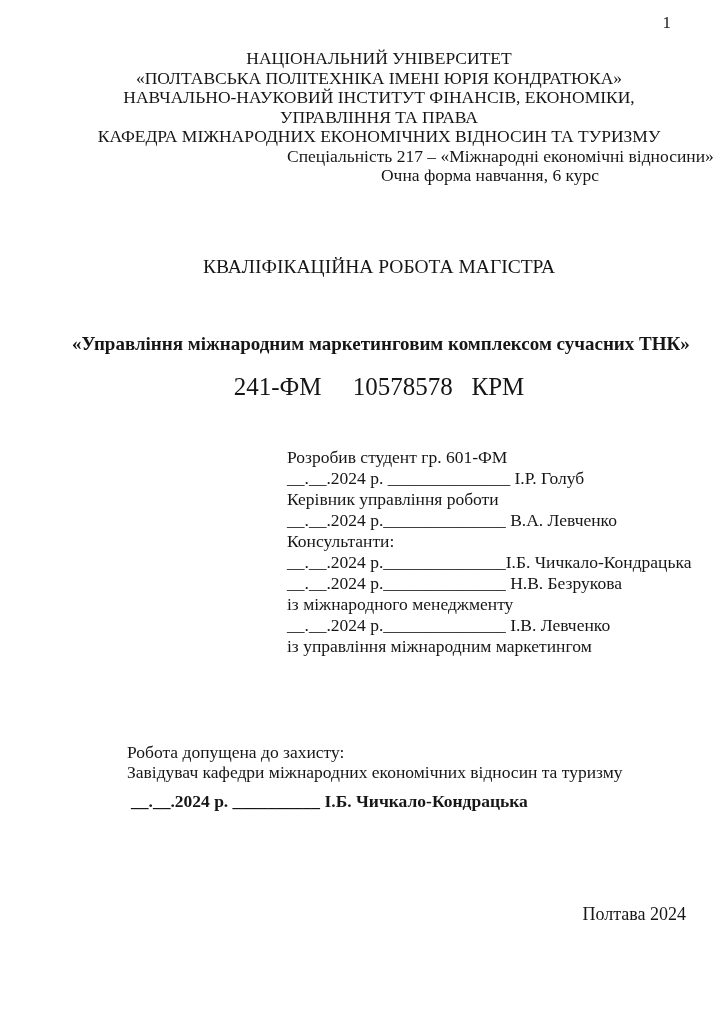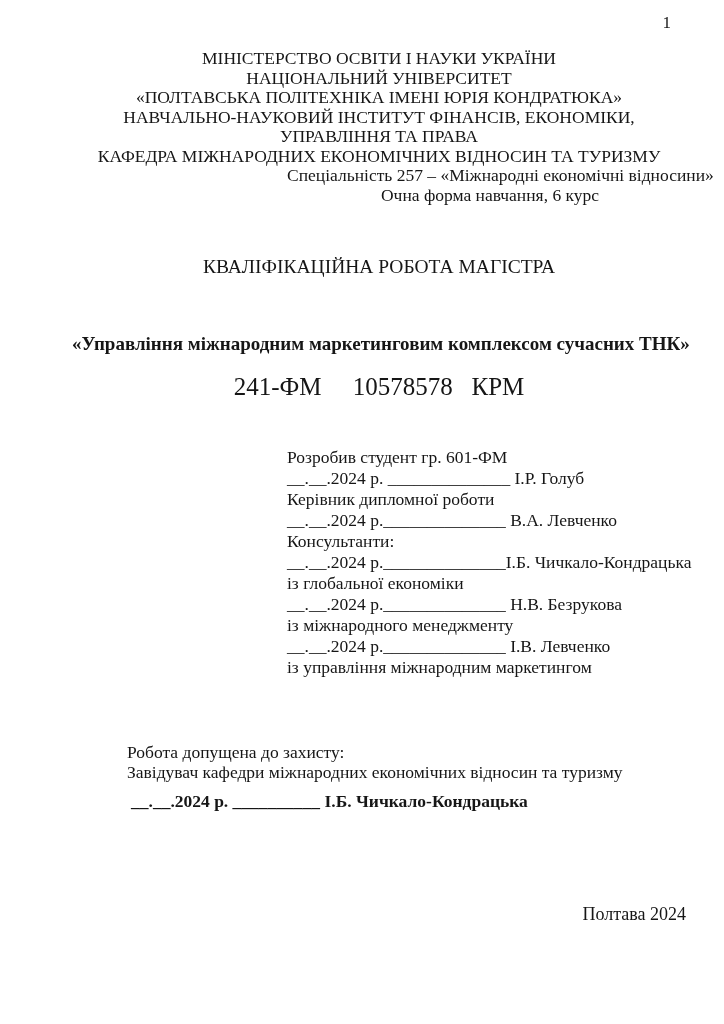--- a/index.html
+++ b/index.html
@@ -101,44 +101,42 @@
   }
 </style>
 </head>
 <body>
 
 <div class="page">
 
   <div class="page-number">1</div>
 
   <div class="header">
-    <div class="hline">МІНІСТЕРСТВО ОСВІТИ І НАУКИ УКРАЇНИ</div>
     <div class="hline">НАЦІОНАЛЬНИЙ УНІВЕРСИТЕТ</div>
     <div class="hline">«ПОЛТАВСЬКА ПОЛІТЕХНІКА ІМЕНІ ЮРІЯ КОНДРАТЮКА»</div>
     <div class="hline">НАВЧАЛЬНО-НАУКОВИЙ ІНСТИТУТ ФІНАНСІВ, ЕКОНОМІКИ,</div>
     <div class="hline">УПРАВЛІННЯ ТА ПРАВА</div>
     <div class="hline">КАФЕДРА МІЖНАРОДНИХ ЕКОНОМІЧНИХ ВІДНОСИН ТА ТУРИЗМУ</div>
-    <div class="hline indent">Спеціальність 257 – «Міжнародні економічні відносини»</div>
+    <div class="hline indent">Спеціальність 217 – «Міжнародні економічні відносини»</div>
     <div class="hline indent2">Очна форма навчання, 6 курс</div>
   </div>
 
   <div class="work-type">КВАЛІФІКАЦІЙНА РОБОТА МАГІСТРА</div>
 
   <div class="thesis-title">«Управління міжнародним маркетинговим комплексом сучасних ТНК»</div>
 
   <div class="code-line">241-ФМ     10578578   КРМ</div>
 
   <div class="signatures">
     <div>Розробив студент гр. 601-ФМ</div>
     <div>__.__.2024 р. ______________ І.Р. Голуб</div>
-    <div>Керівник дипломної роботи</div>
+    <div>Керівник управління роботи</div>
     <div>__.__.2024 р.______________ В.А. Левченко</div>
     <div>Консультанти:</div>
     <div>__.__.2024 р.______________І.Б. Чичкало-Кондрацька</div>
-    <div>із глобальної економіки</div>
     <div>__.__.2024 р.______________ Н.В. Безрукова</div>
     <div>із міжнародного менеджменту</div>
     <div>__.__.2024 р.______________ І.В. Левченко</div>
     <div>із управління міжнародним маркетингом</div>
   </div>
 
   <div class="approval">
     <div>Робота допущена до захисту:</div>
     <div>Завідувач кафедри міжнародних економічних відносин та туризму</div>
     <div class="approval-date">__.__.2024 р. __________ І.Б. Чичкало-Кондрацька</div>

